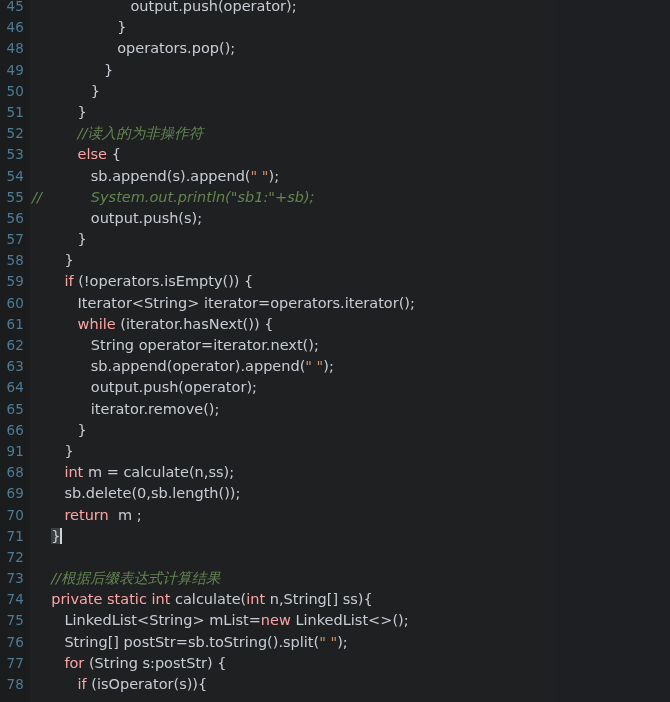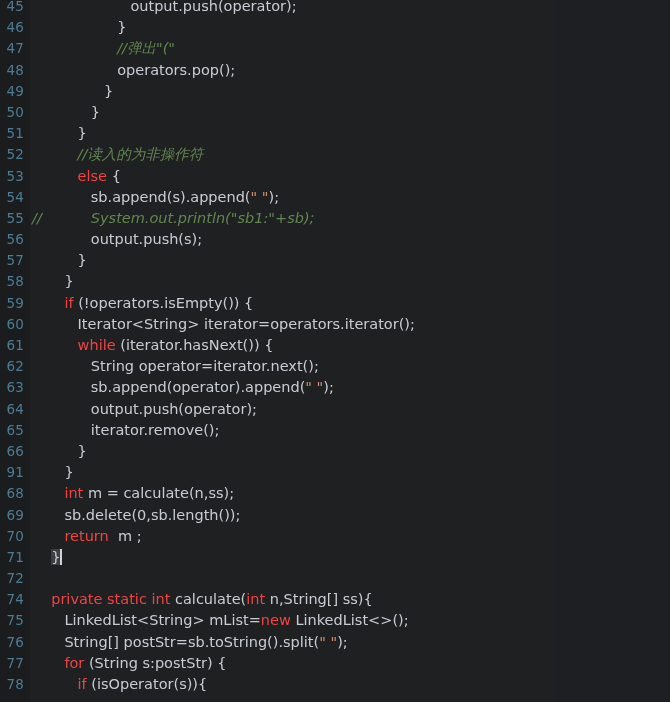--- a/index.html
+++ b/index.html
@@ -59,21 +59,21 @@
     font-size: 14.5px;
     font-style: italic;
   }
   .linetext {
     position: absolute;
     left: 38px;
     top: 0;
     color: #c8cdd4;
   }
   
-  .kw   { color: #ef4444; }
+  .kw   { color: #fca5a5; }
   .cmt  { color: #63854f; font-style: italic; }
   .str  { color: #cf8e6d; }
   .plain{ color: #c8cdd4; }
   
   .brace-match {
     background: #3b3f41;
     color: #c8cdd4;
   }
   
   .caret {
@@ -86,21 +86,20 @@
   }
 </style>
 </head>
 <body>
 
 <div id="editor-root">
   <div id="gutter-bg"></div>
   <div id="code-area">
       <div class="code-line"><span class="lineno">45</span><span class="linetext" style="padding-left: 92.4px;"><span class="plain">output.push(operator);</span></span></div>
       <div class="code-line"><span class="lineno">46</span><span class="linetext" style="padding-left: 79.2px;"><span class="plain">}</span></span></div>
-      <div class="code-line"><span class="lineno">47</span><span class="linetext" style="padding-left: 79.2px;"><span class="cmt">//弹出"("</span></span></div>
       <div class="code-line"><span class="lineno">48</span><span class="linetext" style="padding-left: 79.2px; text-align: right;"><span class="plain">operators.pop();</span></span></div>
       <div class="code-line"><span class="lineno">49</span><span class="linetext" style="padding-left: 66px;"><span class="plain">}</span></span></div>
       <div class="code-line"><span class="lineno">50</span><span class="linetext" style="padding-left: 52.8px;"><span class="plain">}</span></span></div>
       <div class="code-line"><span class="lineno">51</span><span class="linetext" style="padding-left: 39.6px;"><span class="plain">}</span></span></div>
       <div class="code-line"><span class="lineno">52</span><span class="linetext" style="padding-left: 39.6px;"><span class="cmt">//读入的为非操作符</span></span></div>
       <div class="code-line"><span class="lineno">53</span><span class="linetext" style="padding-left: 39.6px;"><span class="kw">else</span><span class="plain"> {</span></span></div>
       <div class="code-line"><span class="lineno">54</span><span class="linetext" style="padding-left: 52.8px;"><span class="plain">sb.append(s).append(</span><span class="str">" "</span><span class="plain">);</span></span></div>
       <div class="code-line"><span class="lineno">55</span><span class="gutter-mark">//</span><span class="linetext" style="padding-left: 52.8px;"><span class="cmt">System.out.println("sb1:"+sb);</span></span></div>
       <div class="code-line"><span class="lineno">56</span><span class="linetext" style="padding-left: 52.8px;"><span class="plain">output.push(s);</span></span></div>
       <div class="code-line"><span class="lineno">57</span><span class="linetext" style="padding-left: 39.6px;"><span class="plain">}</span></span></div>
@@ -112,19 +111,20 @@
       <div class="code-line"><span class="lineno">63</span><span class="linetext" style="padding-left: 52.8px;"><span class="plain">sb.append(operator).append(</span><span class="str">" "</span><span class="plain">);</span></span></div>
       <div class="code-line"><span class="lineno">64</span><span class="linetext" style="padding-left: 52.8px;"><span class="plain">output.push(operator);</span></span></div>
       <div class="code-line"><span class="lineno">65</span><span class="linetext" style="padding-left: 52.8px;"><span class="plain">iterator.remove();</span></span></div>
       <div class="code-line"><span class="lineno">66</span><span class="linetext" style="padding-left: 39.6px;"><span class="plain">}</span></span></div>
       <div class="code-line"><span class="lineno">91</span><span class="linetext" style="padding-left: 26.4px;"><span class="plain">}</span></span></div>
       <div class="code-line"><span class="lineno">68</span><span class="linetext" style="padding-left: 26.4px;"><span class="kw">int</span><span class="plain"> m = calculate(n,ss);</span></span></div>
       <div class="code-line"><span class="lineno">69</span><span class="linetext" style="padding-left: 26.4px;"><span class="plain">sb.delete(0,sb.length());</span></span></div>
       <div class="code-line"><span class="lineno">70</span><span class="linetext" style="padding-left: 26.4px;"><span class="kw">return</span><span class="plain">  m ;</span></span></div>
       <div class="code-line"><span class="lineno">71</span><span class="linetext" style="padding-left: 13.2px;"><span class="brace-match">}</span><span class="caret"></span></span></div>
       <div class="code-line"><span class="lineno">72</span><span class="linetext" style="padding-left: 0px;"></span></div>
+      <div class="code-line"><span class="lineno">73</span><span class="linetext" style="padding-left: 13.2px;"><span class="cmt">//根据后缀表达式计算结果</span></span></div>
       <div class="code-line"><span class="lineno">74</span><span class="linetext" style="padding-left: 13.2px;"><span class="kw">private static int</span><span class="plain"> calculate(</span><span class="kw">int</span><span class="plain"> n,String[] ss){</span></span></div>
       <div class="code-line"><span class="lineno">75</span><span class="linetext" style="padding-left: 26.4px;"><span class="plain">LinkedList&lt;String&gt; mList=</span><span class="kw">new</span><span class="plain"> LinkedList&lt;&gt;();</span></span></div>
       <div class="code-line"><span class="lineno">76</span><span class="linetext" style="padding-left: 26.4px;"><span class="plain">String[] postStr=sb.toString().split(</span><span class="str">" "</span><span class="plain">);</span></span></div>
       <div class="code-line"><span class="lineno">77</span><span class="linetext" style="padding-left: 26.4px;"><span class="kw">for</span><span class="plain"> (String s:postStr) {</span></span></div>
       <div class="code-line"><span class="lineno">78</span><span class="linetext" style="padding-left: 39.6px;"><span class="kw">if</span><span class="plain"> (isOperator(s)){</span></span></div>
     </div>
 </div>
 
 </body></html>

